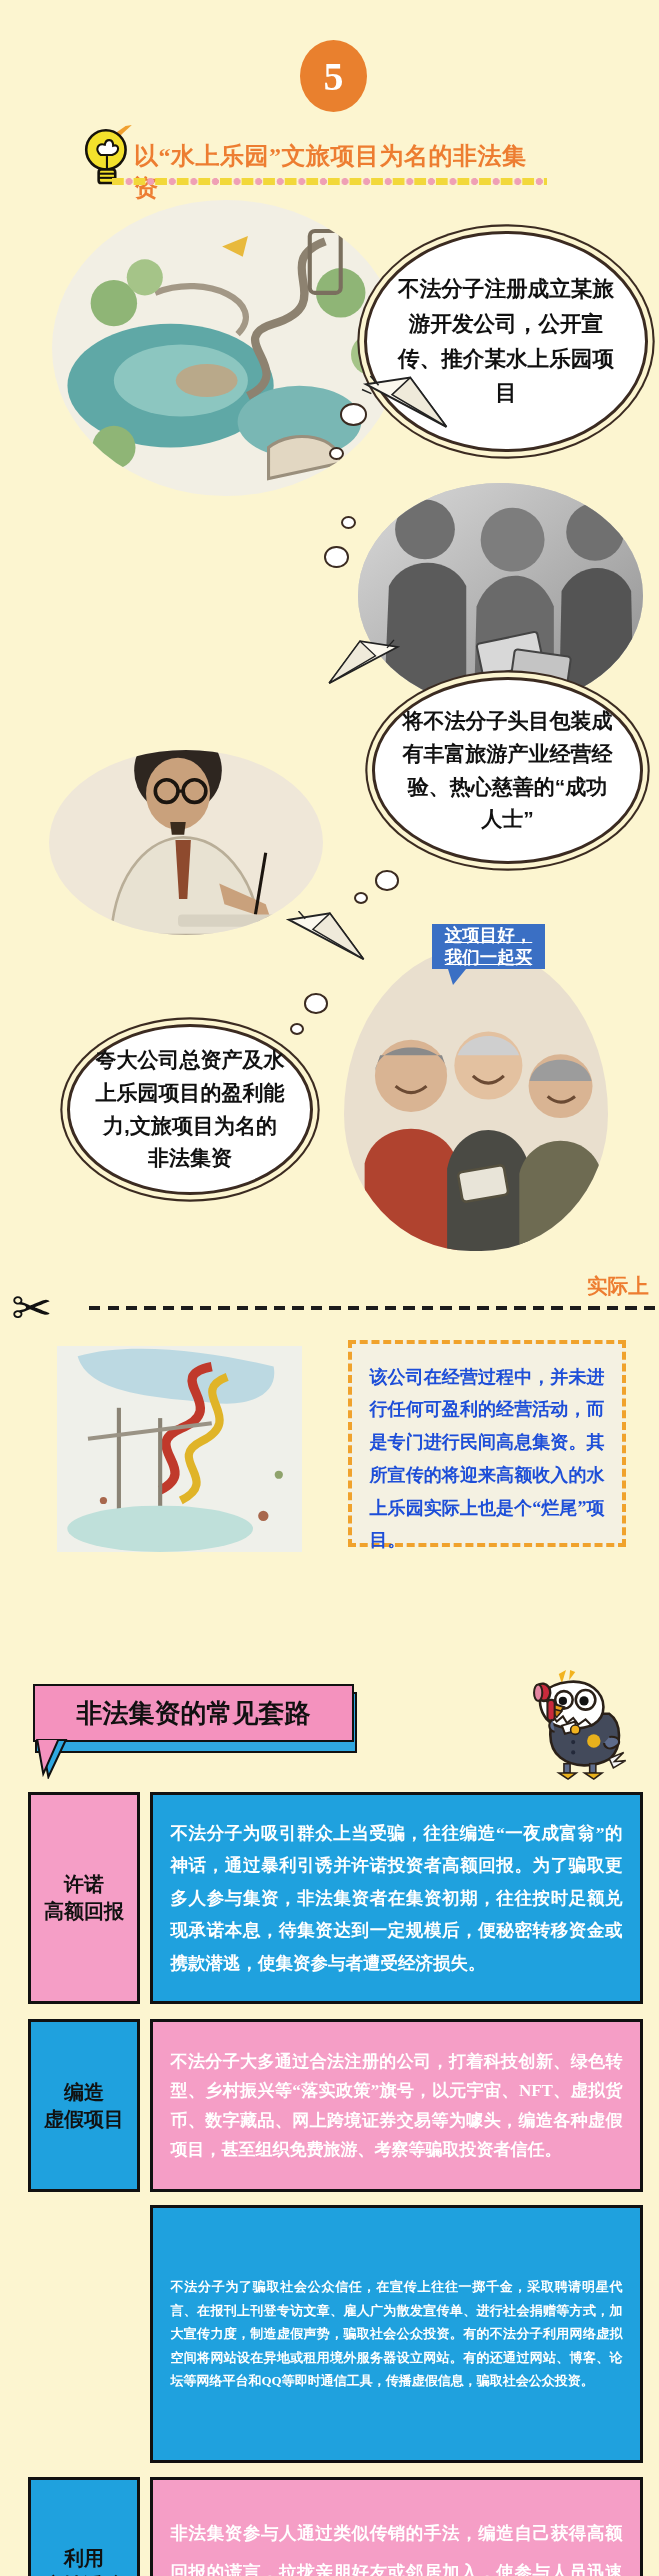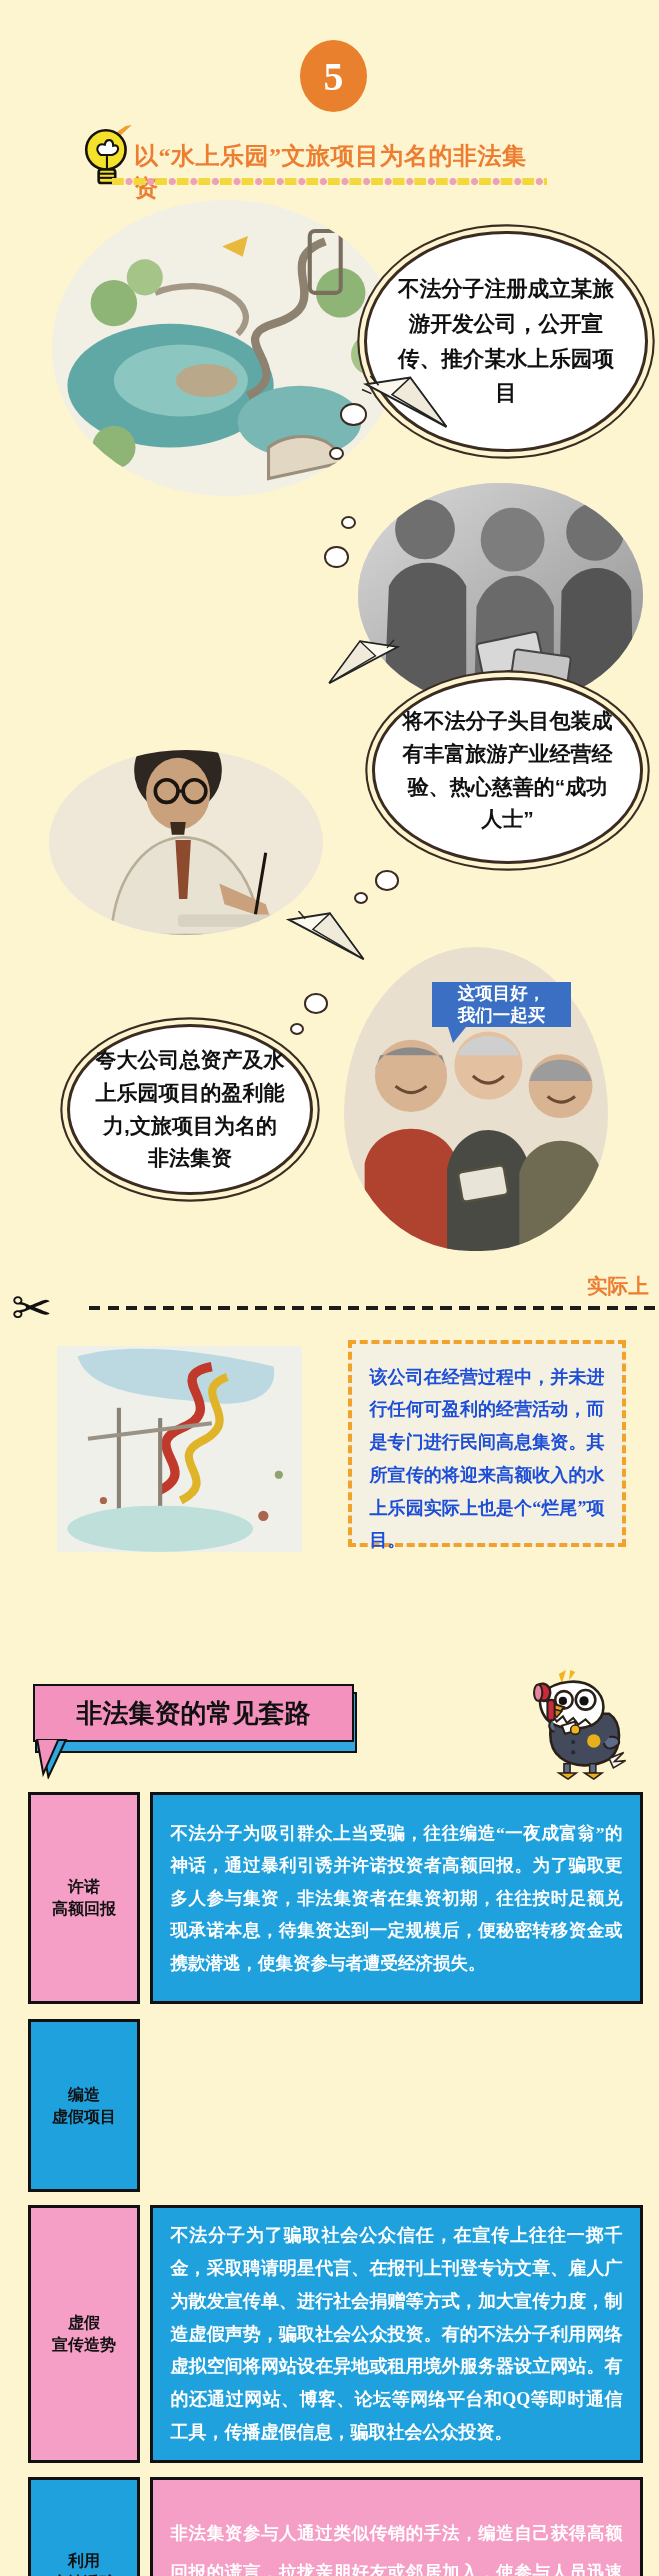--- a/index.html
+++ b/index.html
@@ -22,21 +22,21 @@
     display:flex;align-items:center;justify-content:center;text-align:center;
     white-space:pre-line;line-height:1.25;}
   .tag:after{content:"";position:absolute;left:15.5px;bottom:-15.5px;width:0;height:0;
     border-left:5.2px solid transparent;border-right:13.4px solid transparent;border-top:16.5px solid #3A6FC4;}
   
   .dashedbox{position:absolute;background:#F4F1E2;border:4.6px dashed #F0A22C;
     box-sizing:border-box;color:#1d4ed8;font-weight:700;text-align:justify;}
   
   .tlabel{position:absolute;left:28px;width:112px;border:3.1px solid #111;box-sizing:border-box;
     display:flex;align-items:center;justify-content:center;text-align:center;
-    white-space:pre-line;color:#111;font-weight:900;font-size:16px;line-height:1.35;}
+    white-space:pre-line;color:#111;font-weight:900;font-size:20px;line-height:1.35;}
   .tbody{position:absolute;left:150px;width:493px;border:3.1px solid #111;box-sizing:border-box;
     display:flex;align-items:center;color:#fff;font-weight:900;text-align:justify;padding:7.2px 17.5px;}
   .bg-blue{background:#1FA1DE;}
   .bg-pink{background:#F59EC6;}
   
   .hpanel-shadow{position:absolute;background:#2FA8E1;border:2.1px solid #111;}
   .hpanel{position:absolute;background:#F492BE;border:2.6px solid #111;box-sizing:border-box;
     display:flex;align-items:center;justify-content:center;font-size:26px;font-weight:900;color:#111;}
 </style>
 </head>
@@ -170,21 +170,21 @@
       <path d="M220 210 C240 160 320 160 340 210 Z" fill="#CFCFCF"></path>
       <path d="M250 250 Q280 278 310 250" stroke="#6B4A33" stroke-width="6" fill="none"></path>
       <path d="M200 430 C220 330 340 330 360 430 L360 590 L200 590 Z" fill="#4A4A44"></path>
       <circle cx="420" cy="270" r="62" fill="#D9B493"></circle>
       <path d="M360 260 C370 205 470 205 480 260 Z" fill="#9C9C9C"></path>
       <path d="M395 290 Q420 312 448 290" stroke="#6B4A33" stroke-width="6" fill="none"></path>
       <path d="M340 440 C360 355 480 355 500 440 L500 590 L340 590 Z" fill="#6E6B52"></path>
       <rect x="225" y="430" width="90" height="58" rx="8" fill="#E8E4D8" stroke="#55503F" stroke-width="5" transform="rotate(-10 270 460)"></rect>
     </svg>
   </div>
-  <div class="tag" style="left: 432px; top: 982px; width: 139px; height: 45px; font-size: 17.5px; white-space: pre-line;">这项目好，
+  <div class="tag" style="left: 432px; top: 924px; width: 113px; height: 45px; font-size: 17.5px; white-space: pre-line; text-decoration: underline;">这项目好，
 我们一起买</div>
 
   <div class="bubble" style="left:67px;top:1024px;width:246px;height:171px;font-size:21px;line-height:1.55;padding:13.4px 24px;">夸大公司总资产及水上乐园项目的盈利能力,文旅项目为名的非法集资</div>
   <div class="dot" style="left:304px;top:993px;width:19.6px;height:16.5px;"></div>
   <div class="dot" style="left:290px;top:1023px;width:10.3px;height:8.2px;"></div>
 
   <div class="abs serif" style="left:587px;top:1272px;font-size:20.6px;font-weight:900;color:#ED7D31;">实际上</div>
   <div class="abs" style="left:11.3px;top:1284px;font-size:49px;color:#111;line-height:1;">✂</div>
   <div class="abs" style="left:89px;top:1306px;width:567px;height:4.1px;
               background:repeating-linear-gradient(90deg,#1c1c1c 0 11.3px,transparent 11.3px 18.5px);"></div>
@@ -244,23 +244,22 @@
       <path d="M102 200 L136 200 L120 212 Z" fill="#E8B11C" stroke="#2A2018" stroke-width="3"></path>
     </svg>
   </div>
 
   <div class="tlabel bg-pink" style="top: 1792px; height: 212px; white-space: pre-line;">许诺
 高额回报</div>
   <div class="tbody bg-blue serif" style="top:1792px;height:212px;font-size:17.5px;line-height:1.85;">不法分子为吸引群众上当受骗，往往编造“一夜成富翁”的神话，通过暴利引诱并许诺投资者高额回报。为了骗取更多人参与集资，非法集资者在集资初期，往往按时足额兑现承诺本息，待集资达到一定规模后，便秘密转移资金或携款潜逃，使集资参与者遭受经济损失。</div>
 
   <div class="tlabel bg-blue" style="top: 2019px; height: 173px; white-space: pre-line;">编造
 虚假项目</div>
-
-  <div class="tlabel bg-pink" style="top: 2205px; height: 258px; white-space: pre-line;">虚假
-宣传造势</div>
-  <div class="tbody bg-blue serif" style="top:2205px;height:258px;font-size:18px;line-height:1.82;">不法分子为了骗取社会公众信任，在宣传上往往一掷千金，采取聘请明星代言、在报刊上刊登专访文章、雇人广为散发宣传单、进行社会捐赠等方式，加大宣传力度，制造虚假声势，骗取社会公众投资。有的不法分子利用网络虚拟空间将网站设在异地或租用境外服务器设立网站。有的还通过网站、博客、论坛等网络平台和QQ等即时通信工具，传播虚假信息，骗取社会公众投资。</div>
+  <div class="tbody bg-pink serif" style="top:2019px;height:173px;font-size:17px;line-height:1.72;">不法分子大多通过合法注册的公司，打着科技创新、绿色转型、乡村振兴等“落实政策”旗号，以元宇宙、NFT、虚拟货币、数字藏品、网上跨境证券交易等为噱头，编造各种虚假项目，甚至组织免费旅游、考察等骗取投资者信任。</div>
+
+  <div class="tbody bg-blue serif" style="top:2205px;height:258px;font-size:13px;line-height:1.82;">不法分子为了骗取社会公众信任，在宣传上往往一掷千金，采取聘请明星代言、在报刊上刊登专访文章、雇人广为散发宣传单、进行社会捐赠等方式，加大宣传力度，制造虚假声势，骗取社会公众投资。有的不法分子利用网络虚拟空间将网站设在异地或租用境外服务器设立网站。有的还通过网站、博客、论坛等网络平台和QQ等即时通信工具，传播虚假信息，骗取社会公众投资。</div>
 
   <div class="tlabel bg-blue" style="top: 2477px; height: 190px; white-space: pre-line;">利用
 亲情诱骗</div>
   <div class="tbody bg-pink serif" style="top:2477px;height:190px;font-size:17.5px;line-height:2.2;">非法集资参与人通过类似传销的手法，编造自己获得高额回报的谎言，拉拢亲朋好友或邻居加入，使参与人员迅速蔓延，集资规模不断扩大。</div>
 
 </div>
 
 
 </body></html>

